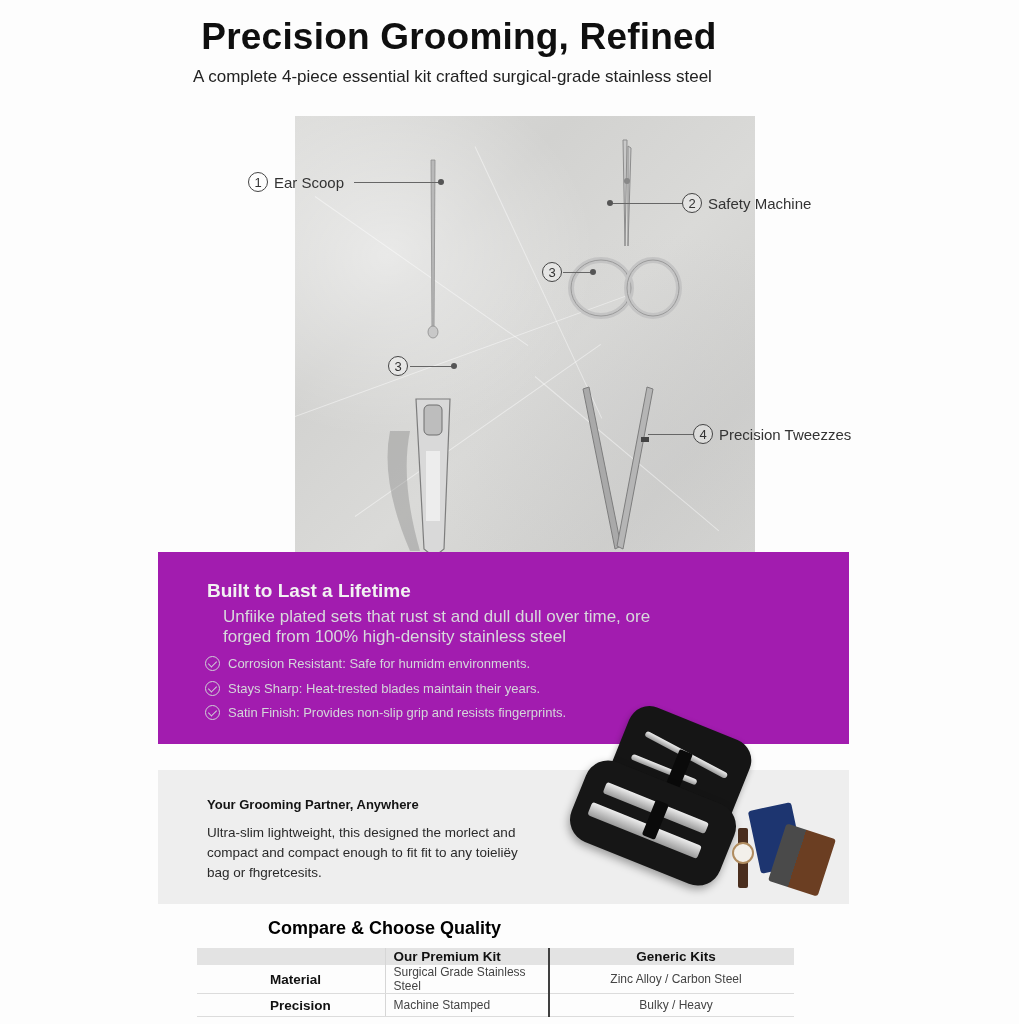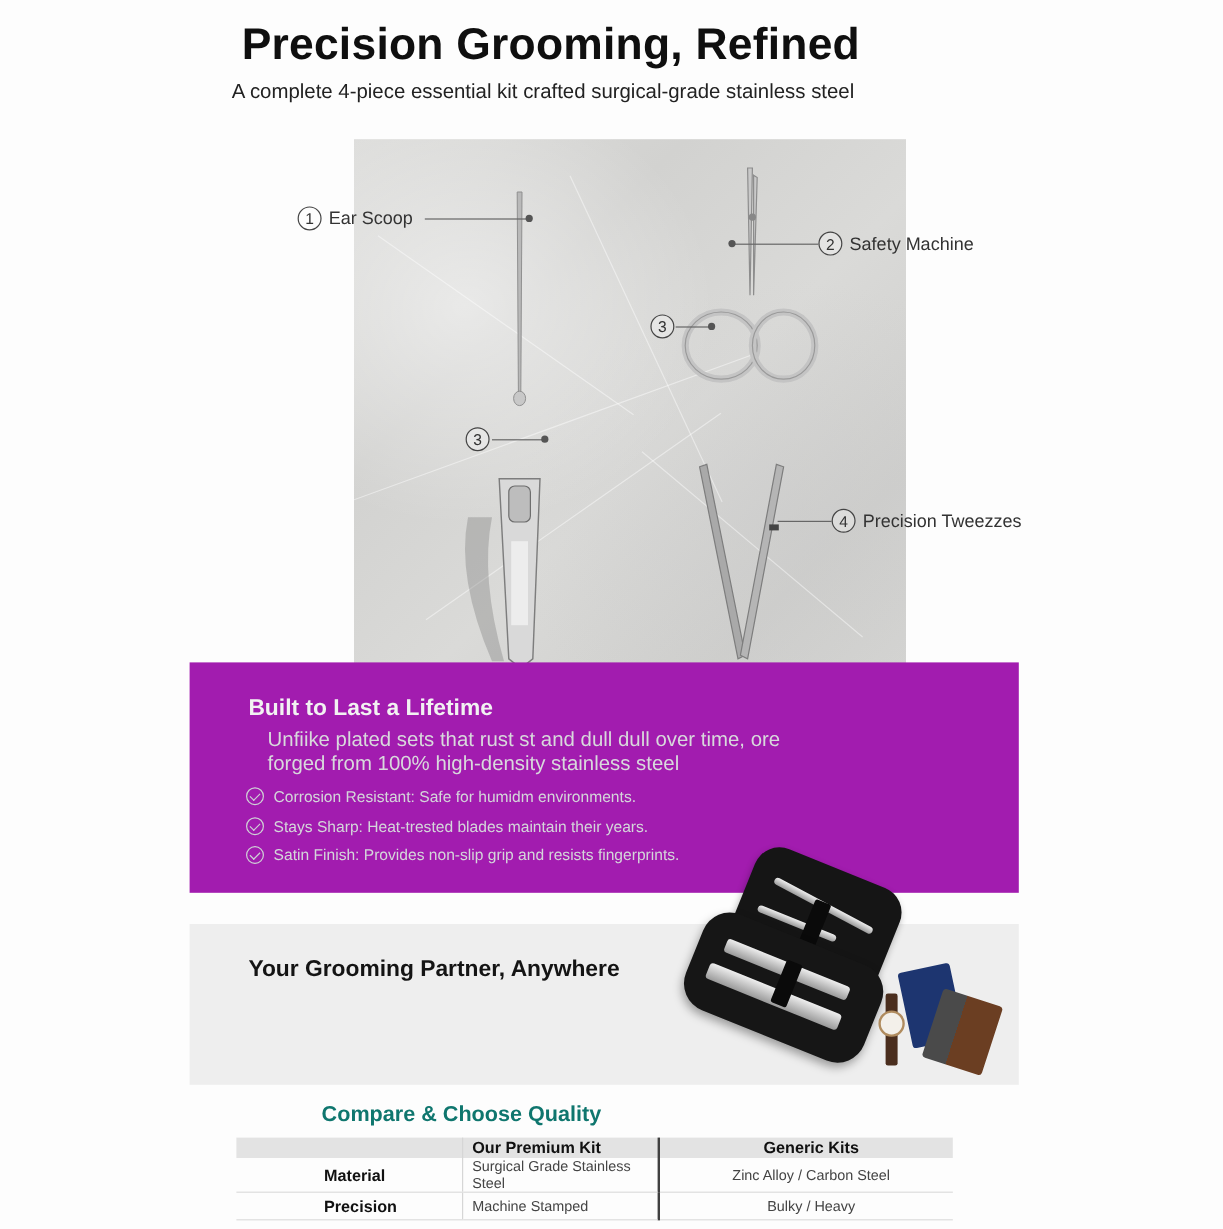--- a/index.html
+++ b/index.html
@@ -26,36 +26,36 @@
   
   .dark { position: absolute; left: 158px; top: 552px; width: 691px; height: 192px; background: #a21caf; }
   .dark h2 { position: absolute; left: 49px; top: 28px; font-size: 19px; font-weight: 700; color: #f2f2f2; }
   .dark .desc { position: absolute; left: 49px; top: 55px; width: 460px; font-size: 17px; line-height: 20px; color: #d8d9dc; margin-left: 16px; }
   .feat { position: absolute; left: 47px; font-size: 13px; color: #d4d6da; display: flex; align-items: center; gap: 8px; }
   .check { width: 15px; height: 15px; border: 1.5px solid #cfd2d6; border-radius: 50%; position: relative; display: inline-block; flex: none; }
   .check::after { content: ""; position: absolute; left: 3.5px; top: 1.5px; width: 4px; height: 7px; border-right: 1.5px solid #cfd2d6; border-bottom: 1.5px solid #cfd2d6; transform: rotate(45deg); }
 
   
   .light { position: absolute; left: 158px; top: 770px; width: 691px; height: 134px; background: #eeeeee; }
-  .light h2 { position: absolute; left: 49px; top: 27px; font-size: 19px; font-weight: 700; color: #141414; }
+  .light h2 { position: absolute; left: 49px; top: 27px; font-size: 13px; font-weight: 700; color: #141414; }
   .light .desc { position: absolute; left: 49px; top: 53px; width: 330px; font-size: 13.5px; line-height: 20px; color: #2a2a2a; }
 
   
   .case-wrap { position: absolute; left: 568px; top: 718px; width: 280px; height: 185px; }
   .case-lid { position: absolute; left: 45px; top: 2px; width: 130px; height: 105px; background: #151515; border-radius: 22px; transform: rotate(22deg); box-shadow: 0 3px 6px rgba(0,0,0,0.3); }
   .case-base { position: absolute; left: 5px; top: 62px; width: 160px; height: 86px; background: #161616; border-radius: 24px; transform: rotate(22deg); box-shadow: 0 4px 8px rgba(0,0,0,0.35); }
   .tool { position: absolute; height: 6px; background: linear-gradient(#eee, #9a9a9a); border-radius: 3px; }
   .strap { position: absolute; width: 14px; height: 38px; background: #0a0a0a; border-radius: 2px; }
   .passport { position: absolute; left: 186px; top: 88px; width: 44px; height: 64px; background: #1d3570; border-radius: 3px; transform: rotate(-12deg); }
   .wallet { position: absolute; left: 208px; top: 112px; width: 52px; height: 60px; background: linear-gradient(90deg, #4a4a4a 40%, #6b3e22 40%); border-radius: 3px; transform: rotate(18deg); }
   .watch-band { position: absolute; left: 170px; top: 110px; width: 10px; height: 60px; background: #4a2e1e; border-radius: 2px; }
   .watch-face { position: absolute; left: 164px; top: 124px; width: 22px; height: 22px; border-radius: 50%; background: #f3f0ea; border: 2px solid #b08c5f; }
 
   
-  .compare-title { position: absolute; left: 268px; top: 918px; font-size: 18px; font-weight: 700; color: #0f766e; }
+  .compare-title { position: absolute; left: 268px; top: 918px; font-size: 18px; font-weight: 700; color: #000000; }
   .cmp { position: absolute; left: 197px; top: 948px; width: 597px; border-collapse: collapse; }
   .cmp th { background: #e3e3e3; height: 17px; font-size: 13.5px; font-weight: 700; text-align: left; padding-left: 8px; color: #111; }
   .cmp td { height: 23px; font-size: 12px; color: #444; padding-left: 8px; border-bottom: 1px solid #dcdcdc; }
   .cmp td.rowhead { font-weight: 700; font-size: 13.5px; color: #111; padding-left: 73px; }
   .cmp .c1 { width: 188px; }
   .cmp .c2 { width: 164px; border-left: 1px solid #d6d6d6; }
   .cmp .c3 { border-left: 2px solid #404040; text-align: center; }
 </style>
 </head>
 <body>
@@ -143,20 +143,21 @@
     <span>Satin Finish: Provides non-slip grip and resists fingerprints.</span>
   </div>
   <div class="feat" style="top:129px;">
     <span class="check"></span>
     <span>Stays Sharp: Heat-trested blades maintain their years.</span>
   </div>
 </section>
 
 <section class="light">
   <h2>Your Grooming Partner, Anywhere</h2>
+  <p class="desc">Ultra-slim lightweight, this designed the morlect and compact and compact enough to fit fit to any toieliëy bag or fhgretcesits.</p>
 </section>
 
 <div class="case-wrap">
   <div class="case-lid">
     <div class="tool" style="left:20px;top:30px;width:92px;transform:rotate(6deg);"></div>
     <div class="tool" style="left:16px;top:52px;width:70px;"></div>
     <div class="strap" style="left:58px;top:30px;"></div>
   </div>
   <div class="case-base">
     <div class="tool" style="left:22px;top:22px;width:110px;height:12px;"></div>

